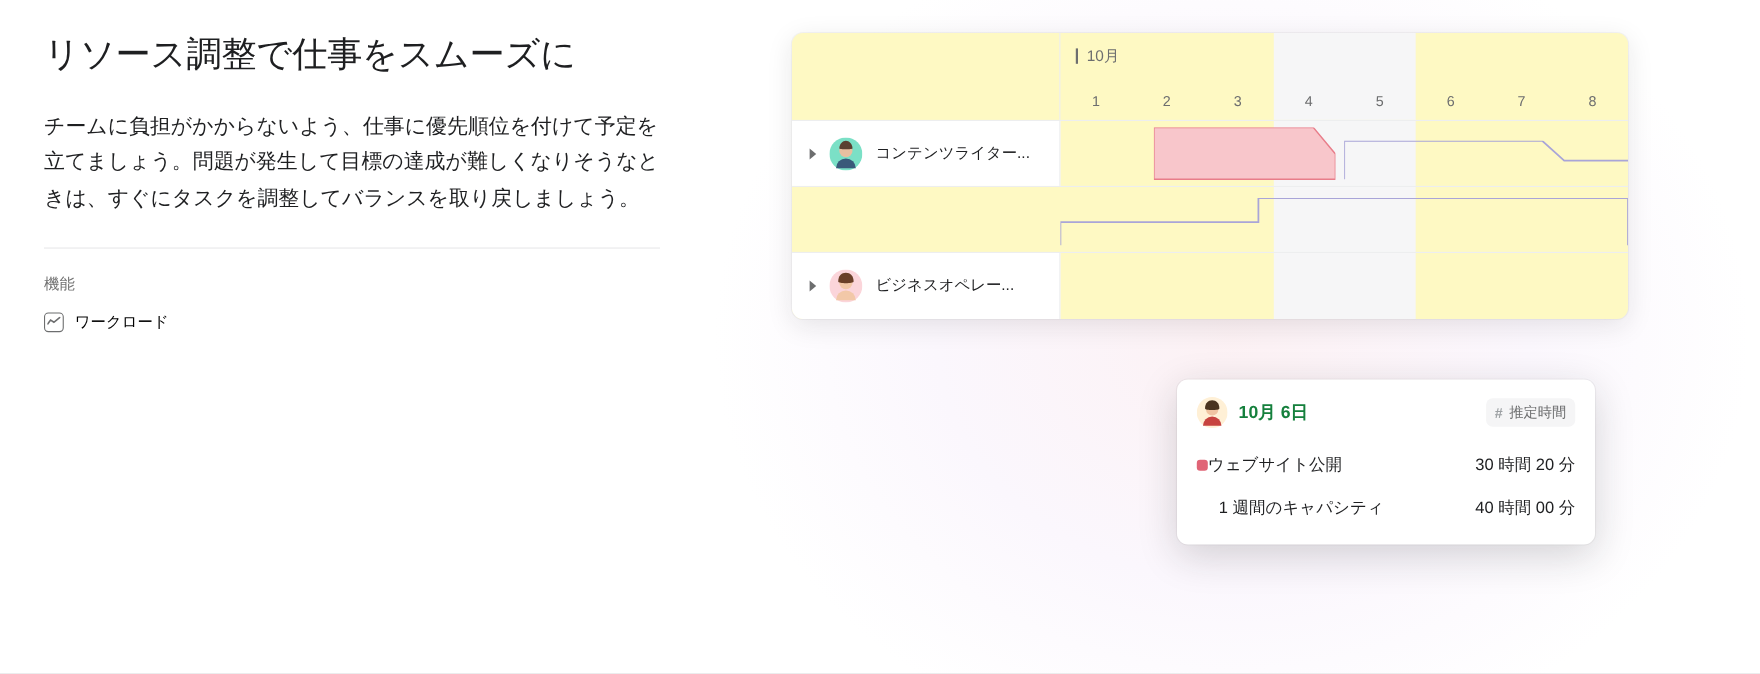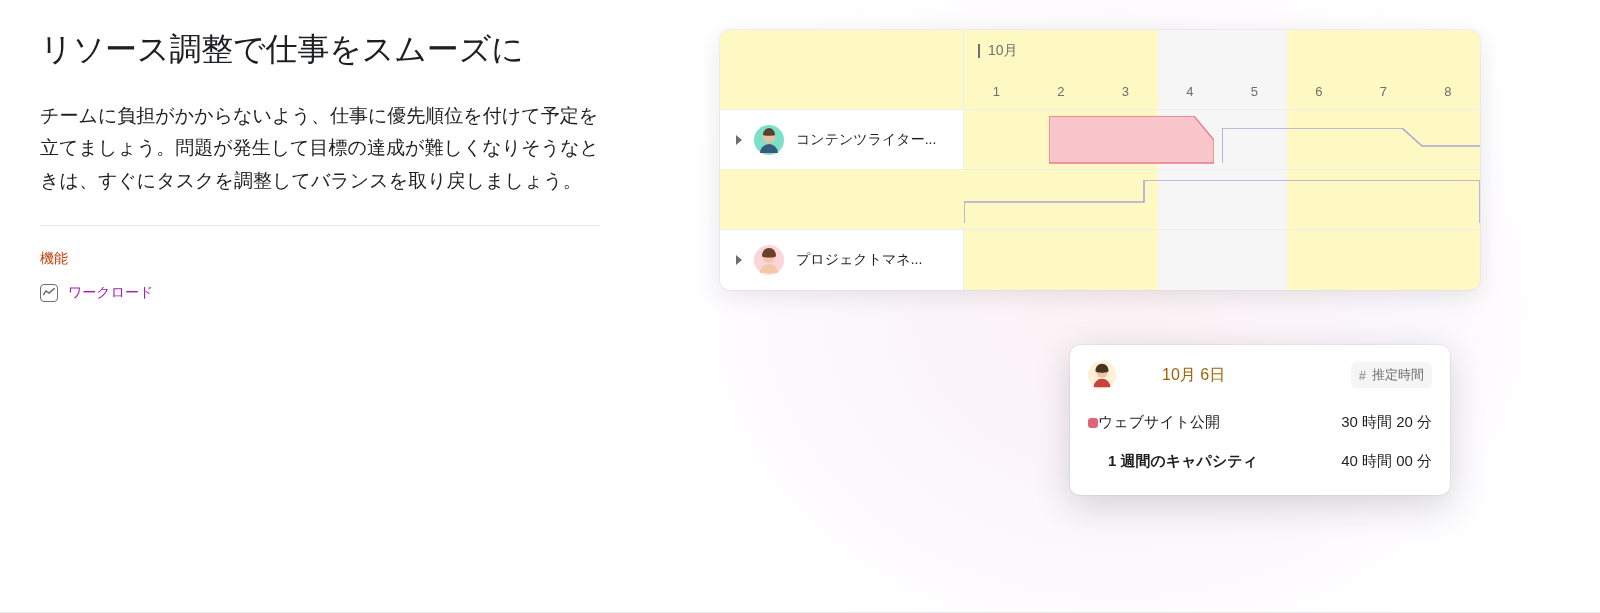--- a/index.html
+++ b/index.html
@@ -37,29 +37,29 @@
       color: #1e1f21;
       margin-bottom: 28px;
     }
     .divider {
       border: none;
       border-top: 1px solid #e8e8e9;
       margin: 0 0 24px 0;
     }
     .features-label {
       font-size: 14px;
-      color: #c2410c;
+      color: #737373;
       margin-bottom: 16px;
     }
     .feature-row {
       display: flex;
       align-items: center;
       gap: 10px;
       font-size: 14px;
-      color: #a21caf;
+      color: #000000;
     }
     .feature-icon {
       width: 18px;
       height: 18px;
       border: 1.5px solid #6d6e6f;
       border-radius: 4px;
       display: inline-flex;
       align-items: center;
       justify-content: center;
     }
@@ -211,21 +211,21 @@
       display: flex;
       align-items: center;
       justify-content: space-between;
       margin-bottom: 14px;
     }
     .pop-head-left {
       display: flex;
       align-items: center;
       gap: 10px;
     }
-    .pop-date { font-size: 16px; color: #a16207; font-weight: 400; margin-left: 36px; }
+    .pop-date { font-size: 16px; color: #15803d; font-weight: 700; }
     .pop-badge {
       display: inline-flex;
       align-items: center;
       gap: 6px;
       padding: 4px 8px;
       border-radius: 6px;
       background: #f5f5f6;
       font-size: 13px;
       color: #6d6e6f;
     }
@@ -330,21 +330,21 @@
           <div class="tl-row-left">
             <span class="expand-caret"></span>
             <span class="avatar">
               <svg width="30" height="30" viewBox="0 0 30 30">
                   <circle cx="15" cy="15" r="15" fill="#fbd5da"></circle>
                   <circle cx="15" cy="12" r="6" fill="#f2c8a8"></circle>
                   <path d="M6 28a9 9 0 0 1 18 0z" fill="#f2c8a8"></path>
                   <path d="M8 11c0-5 3-8 7-8s7 3 7 8c0 2-14 2-14 0z" fill="#6a4028"></path>
                 </svg>
             </span>
-            <span class="row-name">プロジェクトマネ...</span>
+            <span class="row-name">ビジネスオペレー...</span>
           </div>
           <div class="tl-track"></div>
         </div>
       </div>
     </div>
 
     <div class="popover" style="left:430px; top:345px;">
       <div class="pop-head">
         <div class="pop-head-left">
           <span class="avatar" style="width:28px;height:28px;">
@@ -363,21 +363,21 @@
         </span>
       </div>
       <div class="pop-line">
         <span class="lhs">
           <span class="sq" style="background:#e06476"></span>
           <span>ウェブサイト公開</span>
         </span>
         <span>30 時間 20 分</span>
       </div>
       <div class="pop-line">
-        <span class="lhs" style="padding-left:20px;font-weight:bold;">
+        <span class="lhs" style="padding-left:20px;">
           <span>1 週間のキャパシティ</span>
         </span>
         <span>40 時間 00 分</span>
       </div>
     </div>
   </div>
 </div>
 
 <div class="bottom-border"></div>
 

